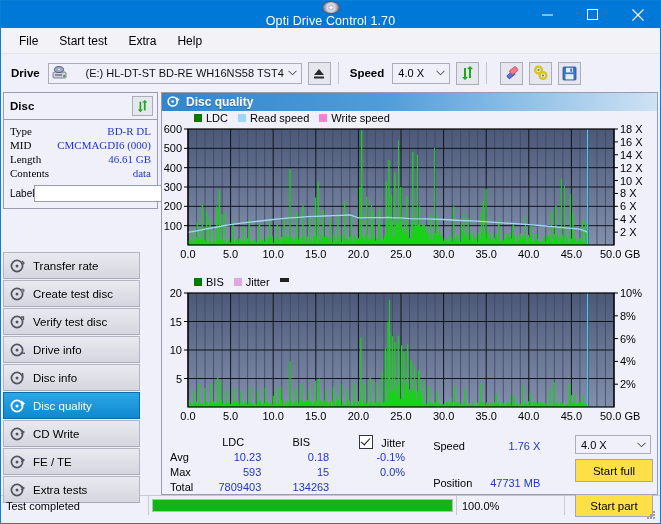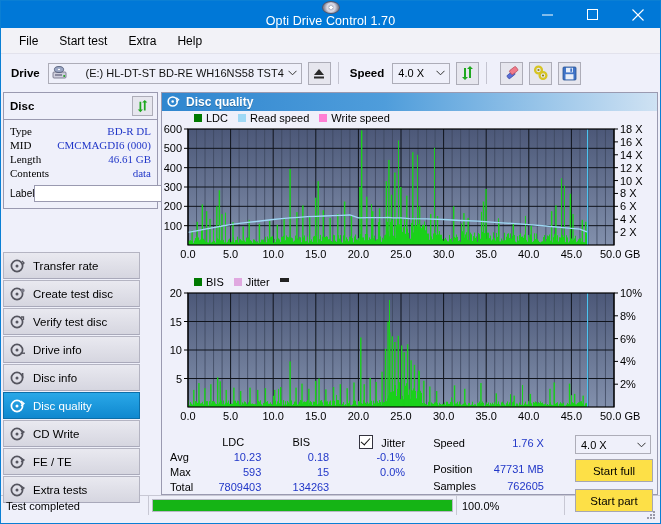--- a/index.html
+++ b/index.html
@@ -1562,38 +1562,34 @@
             <td class="lbl">Speed</td>
             <td class="num">1.76 X</td>
           </tr>
           <tr>
                 <td colspan="2" style="height:8px;"></td>
               </tr>
           <tr>
             <td class="lbl">Position</td>
             <td class="num">47731 MB</td>
           </tr>
-          <tr>
-            <td class="lbl">Samples</td>
-            <td class="num">762605</td>
-          </tr>
         </tbody>
           </table>
 
         <div style="position:absolute;right:6px;top:4px;width:76px;">
           <div class="speed-combo" style="width:76px;height:19px;">
             <div class="txt">4.0 X</div>
             <div class="combo-arrow">
               <svg width="9" height="6" viewBox="0 0 9 6">
                   <path d="M0.5 0.8 L4.5 4.8 L8.5 0.8" fill="none" stroke="#333" stroke-width="1"></path>
                 </svg>
             </div>
           </div>
           <div class="btn" style="width:76px;height:21px;margin-top:5px;">Start full</div>
-          <div class="btn" style="width:76px;height:21px;margin-top:7px;">Start part</div>
+          <div class="btn" style="width:76px;height:21px;margin-top:12px;">Start part</div>
         </div>
       </div>
     </div>
   </div>
 
   <div class="statusbar">
     <div class="sb-cell" style="width:148px;">
       <span>Test completed</span>
     </div>
     <div class="sb-cell" style="width:308px;padding:0 3px;">

